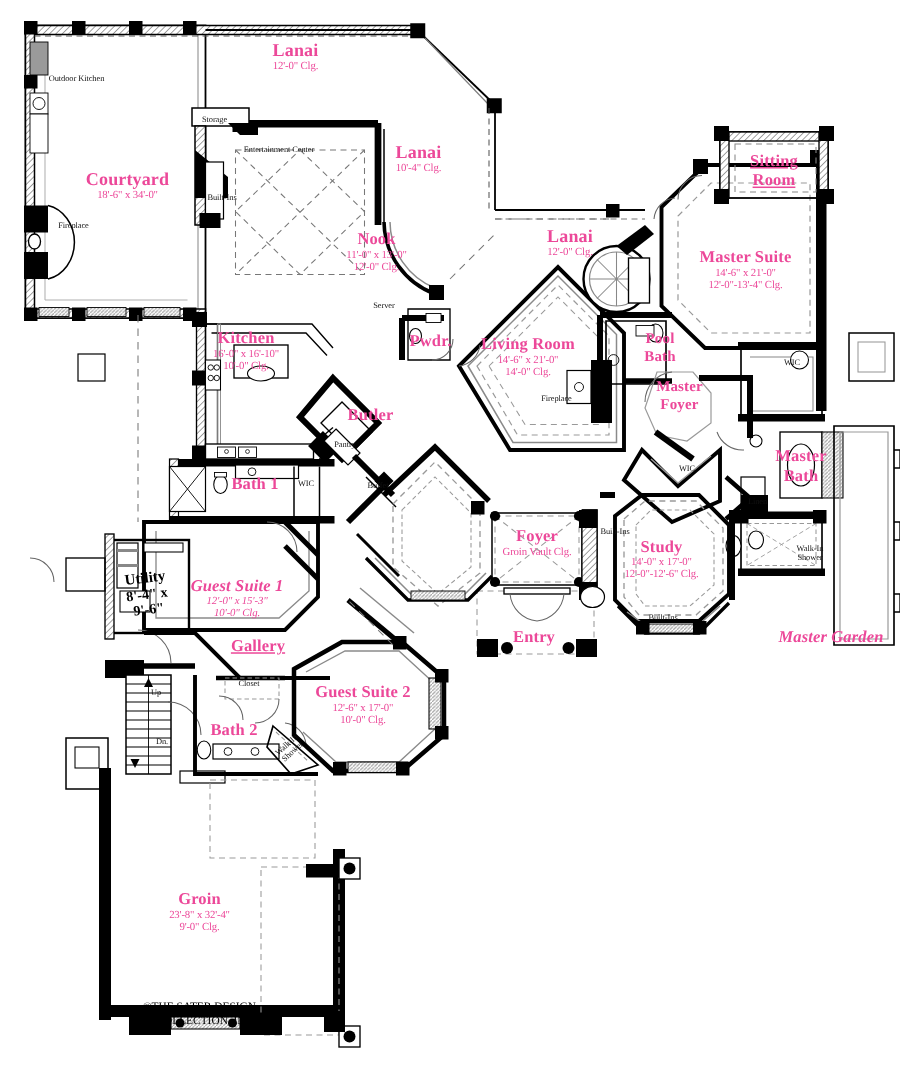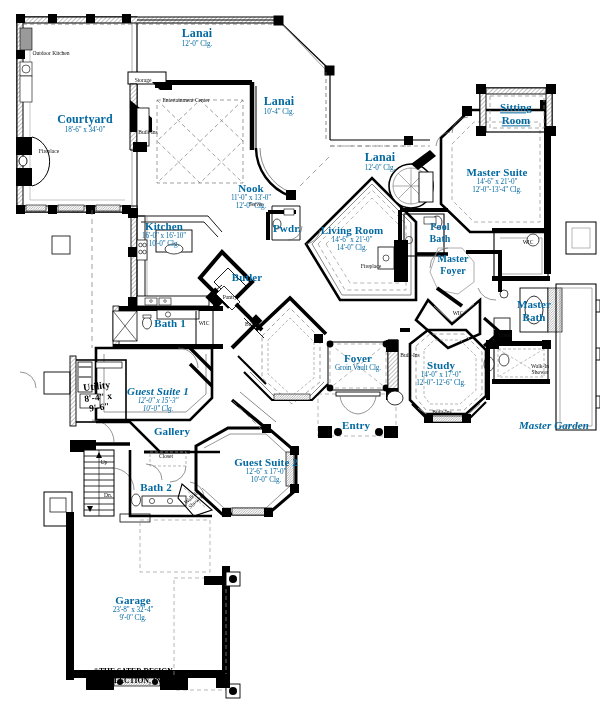--- a/index.html
+++ b/index.html
@@ -24,21 +24,21 @@
   .label-layer {
     position: absolute;
     left: 0; top: 0;
     width: 600px;
     height: 717px;
     pointer-events: none;
   }
   .room-label {
     position: absolute;
     text-align: center;
-    color: #0369a1;
+    color: #ec4899;
     line-height: 1.12;
     transform: translate(-50%, -50%);
     white-space: nowrap;
   }
   .room-label .rname {
     font-weight: bold;
     font-size: 11px;
     letter-spacing: 0.1px;
     display: block;
   }
@@ -60,27 +60,26 @@
     position: absolute;
     font-size: 5.6px;
     color: #111111;
     transform: translate(-50%, -50%);
     white-space: nowrap;
     letter-spacing: -0.05px;
   }
   .micro-label.two { line-height: 1.05; text-align:center; }
   .copyright {
     position: absolute;
-    text-align: center;
+    text-align: right;
     font-size: 7.6px;
     line-height: 1.25;
     color: #000000;
     transform: translate(-50%, -50%);
     white-space: nowrap;
-    font-weight: bold;
   }
   .util-label {
     position: absolute;
     text-align: center;
     transform: translate(-50%,-50%) rotate(-7deg);
     white-space: nowrap;
     line-height: 1.08;
   }
   .util-label .rname { font-weight: bold; font-size: 10px; display:block; }
   .util-label .rdim { font-weight: bold; font-size: 9.5px; display:block; }
@@ -554,21 +553,21 @@
       <span class="rname">Lanai</span>
       <span class="rclg">10'-4" Clg.</span>
     </div>
 
     <div class="room-label big" style="left:380px; top:162px;">
       <span class="rname">Lanai</span>
       <span class="rclg">12'-0" Clg.</span>
     </div>
 
 
-    <div class="room-label" style="left:251px; top:168px;margin-top:28px;">
+    <div class="room-label" style="left:251px; top:168px;">
       <span class="rname">Nook</span>
       <span class="rdim">11'-0" x 13'-0"</span>
       <span class="rclg">12'-0" Clg.</span>
     </div>
 
     <div class="room-label" style="left:164px; top:234px;">
       <span class="rname">Kitchen</span>
       <span class="rdim">16'-0" x 16'-10"</span>
       <span class="rclg">10'-0" Clg.</span>
     </div>
@@ -624,48 +623,48 @@
     <div class="room-label" style="left:554px; top:425px;font-style:italic;">
       <span class="rname">Master Garden</span>
     </div>
 
     <div class="room-label" style="left:158px; top:399px;font-style:italic;">
       <span class="rname">Guest Suite 1</span>
       <span class="rdim">12'-0" x 15'-3"</span>
       <span class="rclg">10'-0" Clg.</span>
     </div>
 
-    <div class="room-label" style="left:242px; top:470px;margin-left:24px;">
+    <div class="room-label" style="left:242px; top:470px;">
       <span class="rname">Guest Suite 2</span>
       <span class="rdim">12'-6" x 17'-0"</span>
       <span class="rclg">10'-0" Clg.</span>
     </div>
 
-    <div class="room-label" style="left:172px; top:431px;">
+    <div class="room-label" style="left:172px; top:431px;text-decoration:underline;">
       <span class="rname">Gallery</span>
     </div>
 
     <div class="room-label" style="left:170px; top:323px;font-family:Liberation Serif, serif;">
       <span class="rname">Bath 1</span>
     </div>
 
     <div class="room-label" style="left:156px; top:487px;">
       <span class="rname">Bath 2</span>
     </div>
 
     <div class="room-label" style="left:247px; top:277px;">
       <span class="rname">Butler</span>
     </div>
 
     <div class="room-label" style="left:287px; top:228px;">
       <span class="rname">Pwdr.</span>
     </div>
 
     <div class="room-label" style="left:133px; top:608px;">
-      <span class="rname">Garage</span>
+      <span class="rname">Groin</span>
       <span class="rdim">23'-8" x 32'-4"</span>
       <span class="rclg">9'-0" Clg.</span>
     </div>
 
     <div class="util-label" style="left:98px; top:397px;">
       <span class="rname">Utility</span>
       <span class="rdim">8'-4" x</span>
       <span class="rdim">9'-6"</span>
     </div>
 

